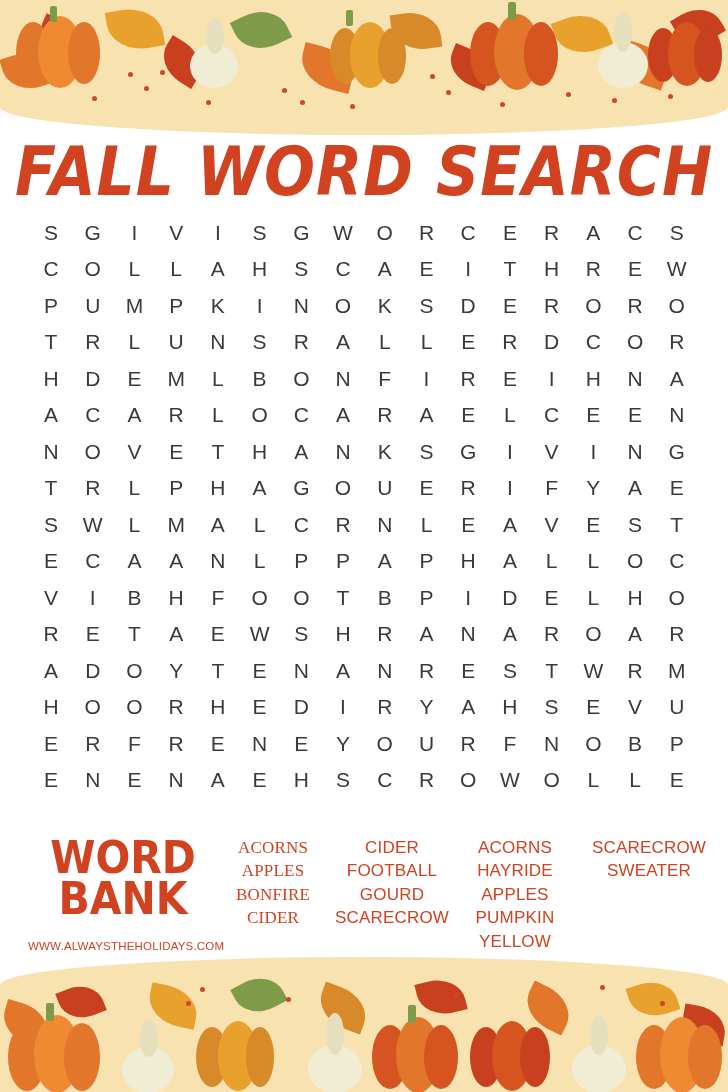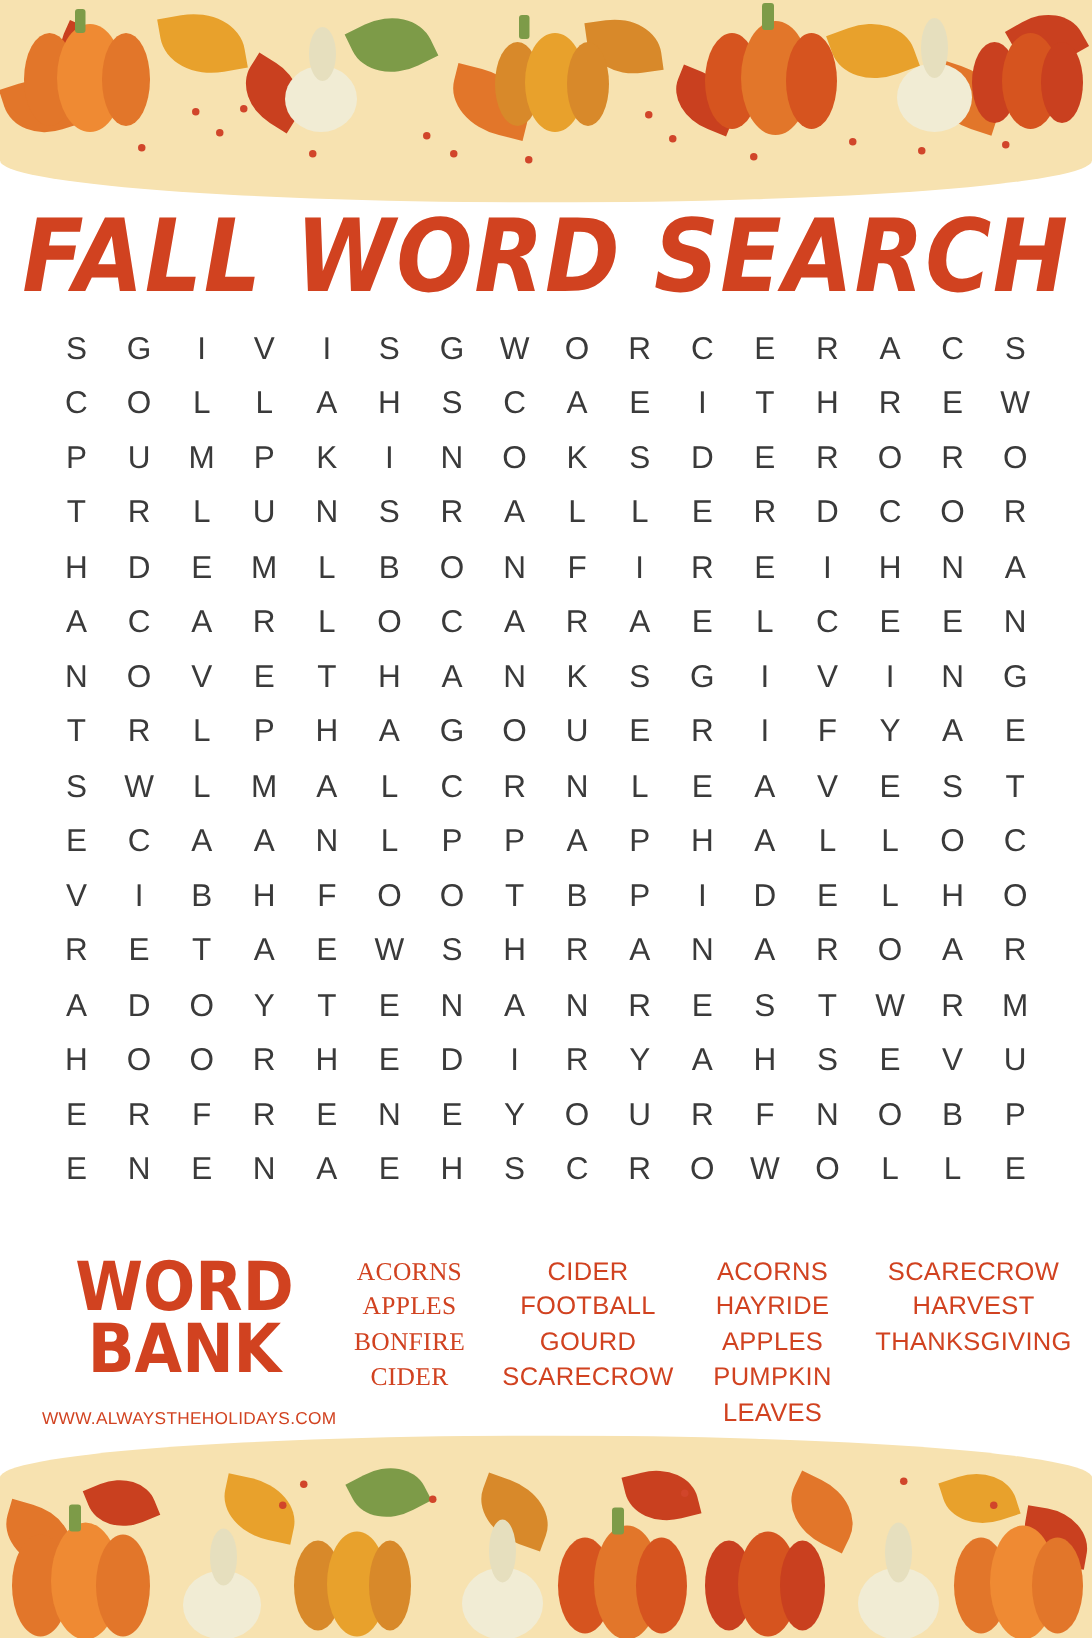--- a/index.html
+++ b/index.html
@@ -543,26 +543,25 @@
         <div>CIDER</div>
         <div>FOOTBALL</div>
         <div>GOURD</div>
         <div>SCARECROW</div>
       </div>
     <div class="wb-col col-3">
         <div>ACORNS</div>
         <div>HAYRIDE</div>
         <div>APPLES</div>
         <div>PUMPKIN</div>
-        <div>LEAVES</div>
+        <div>YELLOW</div>
       </div>
     <div class="wb-col col-4">
         <div>SCARECROW</div>
-        <div>HARVEST</div>
-        <div>THANKSGIVING</div>
+        <div>SWEATER</div>
       </div>
   </div>
 
   <div class="border-band border-bottom">
     <div class="band-bg bottom"></div>
 
     <div class="leaf" style="left:2px;  top:48px;  width:48px; height:38px; background:#e2762a; transform:rotate(16deg);"></div>
     <div class="leaf" style="left:60px; top:28px;  width:42px; height:34px; background:#c9401f; transform:rotate(-22deg);"></div>
     <div class="leaf" style="left:148px;top:30px;  width:50px; height:38px; background:#e8a12c; transform:rotate(12deg);"></div>
     <div class="leaf" style="left:236px;top:20px;  width:46px; height:36px; background:#7d9b48; transform:rotate(-28deg);"></div>

